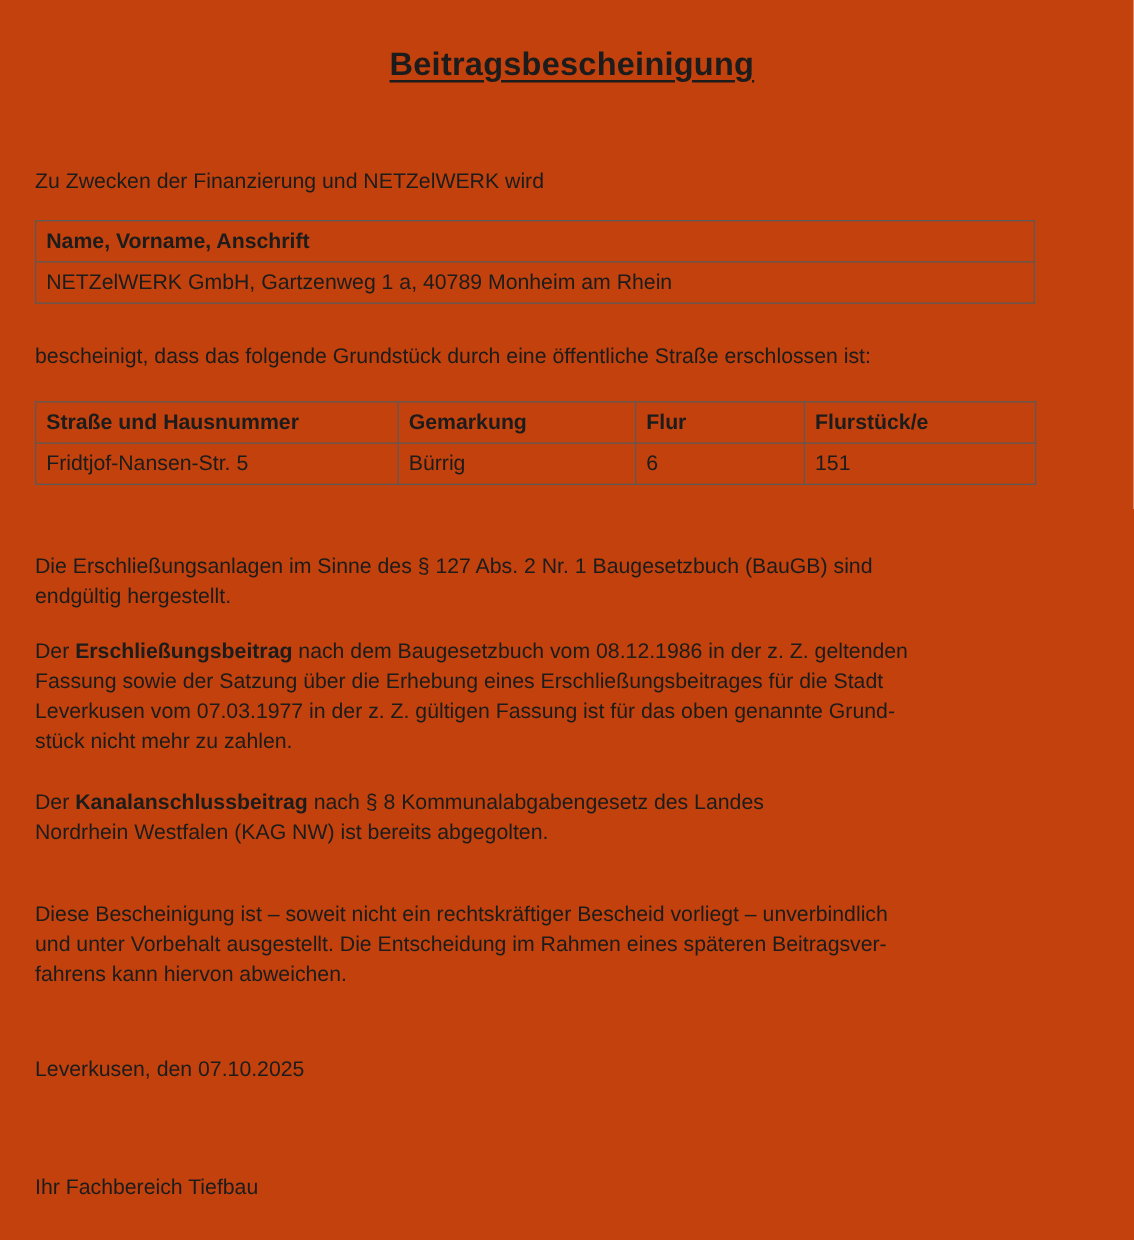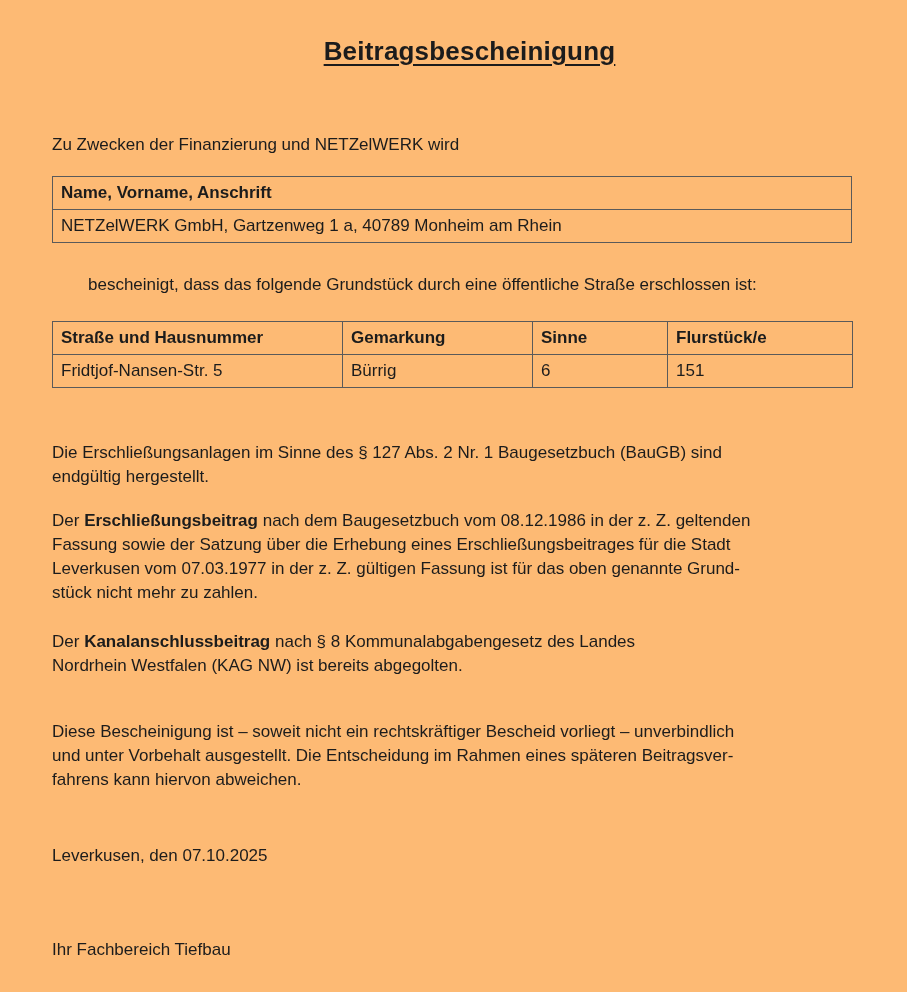--- a/index.html
+++ b/index.html
@@ -4,48 +4,48 @@
 <style>
   html, body {
     margin: 0;
     padding: 0;
     background: #ffffff;
   }
   .page {
     position: relative;
     width: 907px;
     height: 992px;
-    background: #fdba74;
+    background: #c2410c;
     color: #1c1c1c;
     font-family: "Liberation Sans", "DejaVu Sans", sans-serif;
     font-size: 17px;
     line-height: 24px;
     box-sizing: border-box;
-    padding: 0 20px 0 52px;
+    padding: 0 20px 0 28px;
     overflow: hidden;
   }
   .doc-title {
     margin: 0;
     padding-top: 36px;
     text-align: center;
     font-size: 26px;
     line-height: 30px;
     font-weight: bold;
     letter-spacing: 0.2px;
   }
   .doc-title span {
     text-decoration: underline;
     text-underline-offset: 4px;
   }
   .para {
     margin: 0;
     white-space: pre-line;
   }
   .intro       { margin-top: 67px; }
-  .certify     { margin-top: 30px; margin-left: 36px; }
+  .certify     { margin-top: 30px; }
   .p1          { margin-top: 53px; }
   .p2          { margin-top: 20px; }
   .p3          { margin-top: 25px; }
   .p4          { margin-top: 42px; }
   .date-line   { margin-top: 52px; }
   .signature   { margin-top: 70px; }
   .bold { font-weight: bold; }
 
   table.doc-table {
     border-collapse: collapse;
@@ -98,21 +98,21 @@
     <colgroup>
       <col class="c1">
         <col class="c2">
         <col class="c3">
         <col class="c4">
     </colgroup>
     <tbody>
       <tr>
         <th>Straße und Hausnummer</th>
         <th>Gemarkung</th>
-        <th>Sinne</th>
+        <th>Flur</th>
         <th>Flurstück/e</th>
       </tr>
       <tr>
         <td>Fridtjof-Nansen-Str. 5</td>
         <td>Bürrig</td>
         <td>6</td>
         <td>151</td>
       </tr>
     </tbody>
   </table>

